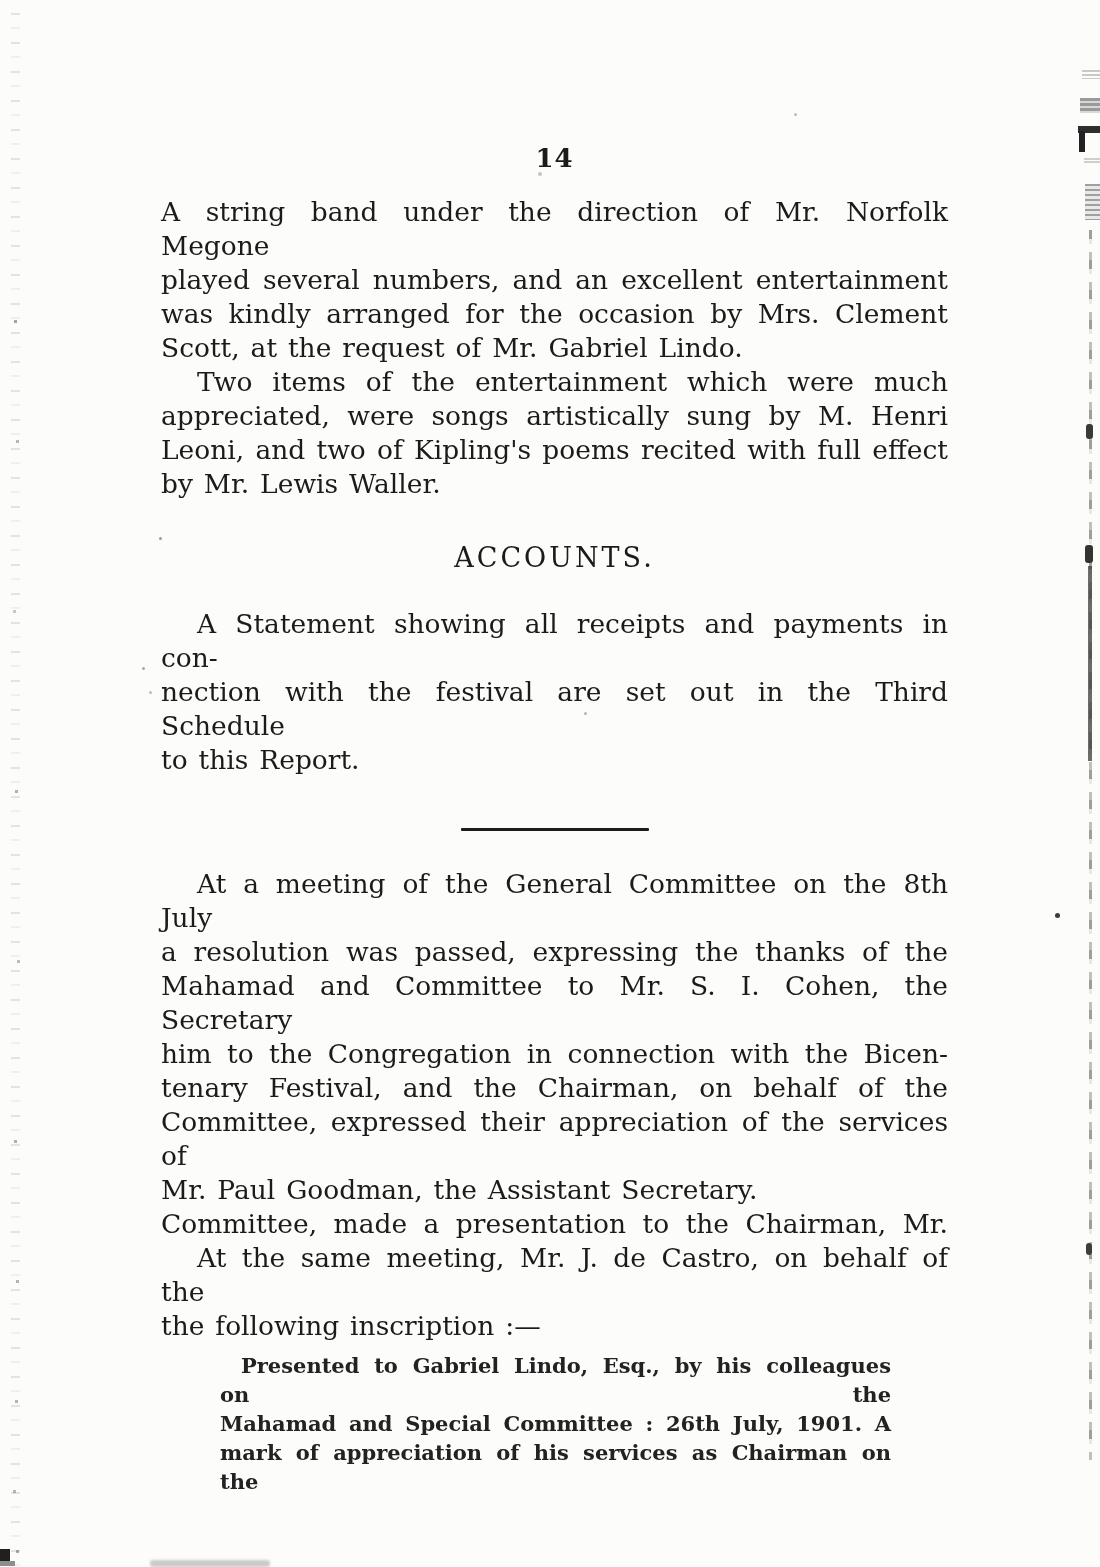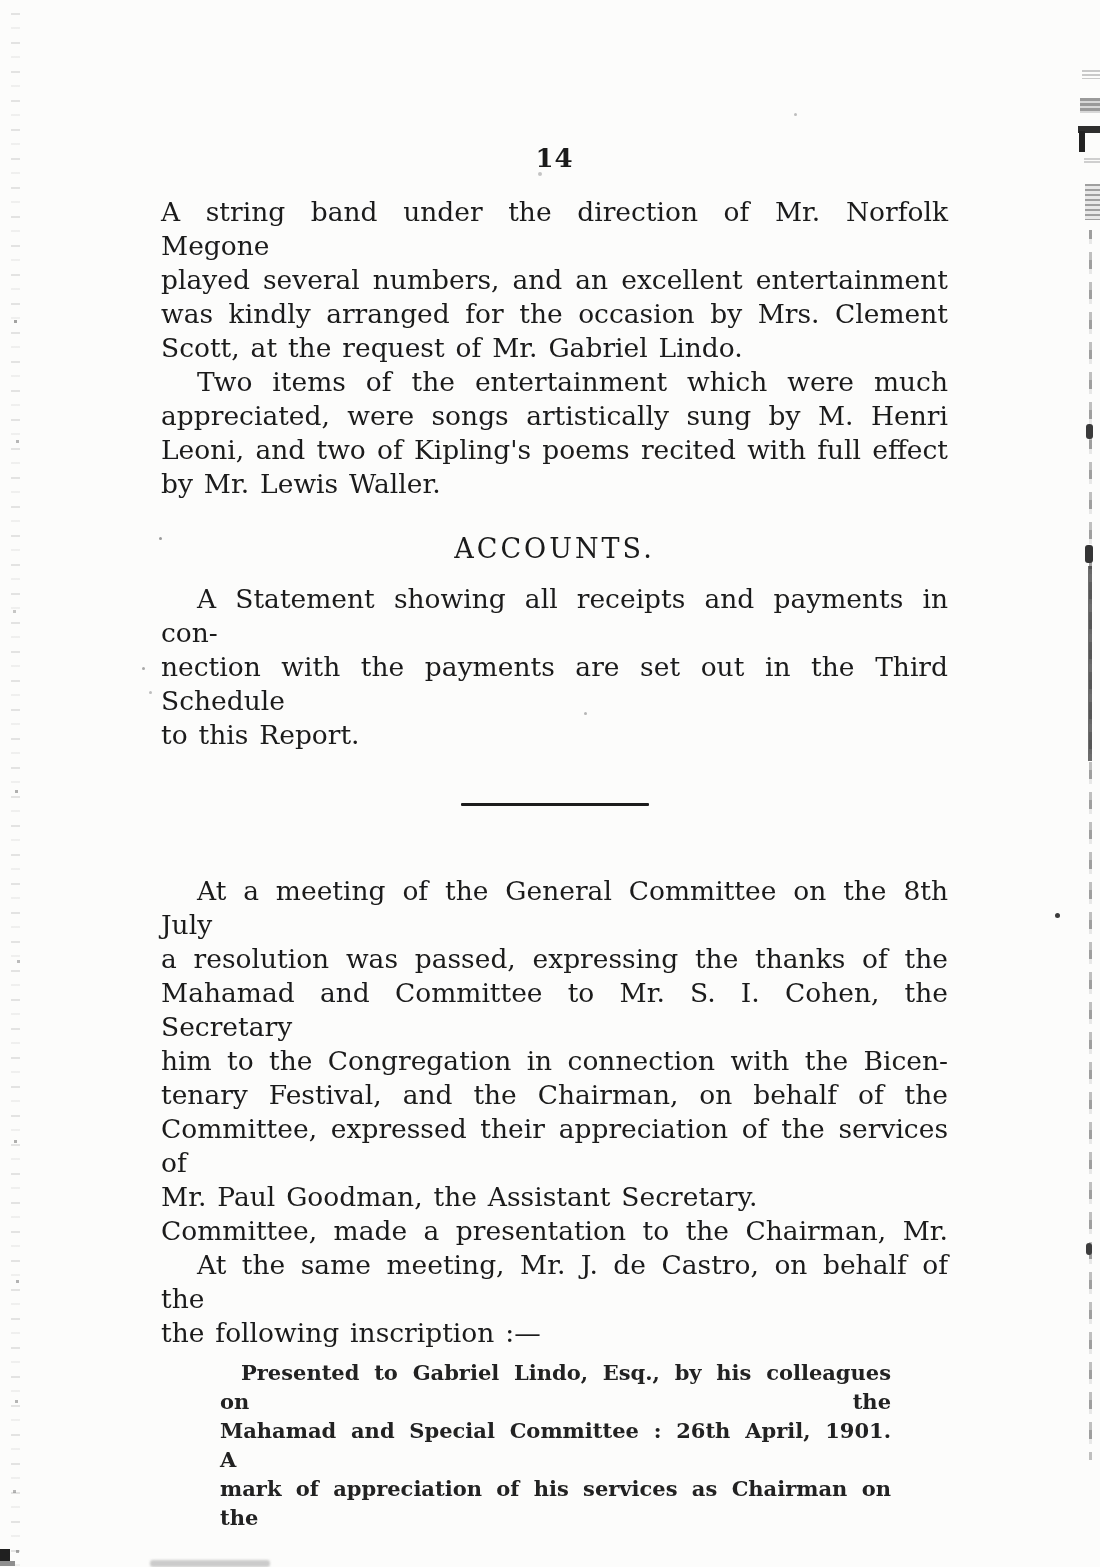--- a/index.html
+++ b/index.html
@@ -19,31 +19,31 @@
     text-align:center;
     font-size:26px;font-weight:700;letter-spacing:1px;
     line-height:34px;
   }
   .para{font-size:26.5px;line-height:34px;word-spacing:2.5px;}
   .para.p1{margin-top:20px;}
   .jl{text-align:justify;text-align-last:justify;}
   .ll{text-align:right;text-align-last:left;}
   .ind{text-indent:36px;}
   .heading{
-    margin-top:33px;
+    margin-top:42px;
     text-align:center;
     font-size:27px;line-height:30px;letter-spacing:3px;
     font-weight:500;
   }
-  .para.p3{margin-top:18px;}
+  .para.p3{margin-top:34px;}
   .rule{
     margin:51px auto 0 auto;
     width:188px;height:3px;background:#1c1c1c;border-radius:1px;
   }
-  .para.p4{margin-top:68px;}
+  .para.p4{margin-top:36px;}
   .inscription{
     margin-top:8px;
     padding-left:59px;padding-right:57px;
     font-size:21px;line-height:29px;font-weight:700;
     word-spacing:4px;color:#222;
   }
   .inscription .ind{text-indent:21px;}
 
   
   .artifact{position:absolute;pointer-events:none;}
@@ -113,21 +113,21 @@
       <div class="jl ind">Two items of the entertainment which were much</div>
       <div class="jl">appreciated, were songs artistically sung by M. Henri</div>
       <div class="jl">Leoni, and two of Kipling's poems recited with full effect</div>
       <div class="ll">by Mr. Lewis Waller.</div>
     </div>
 
     <div class="heading">ACCOUNTS.</div>
 
     <div class="para p3">
       <div class="jl ind">A Statement showing all receipts and payments in con-</div>
-      <div class="jl">nection with the payments are set out in the Third Schedule</div>
+      <div class="jl">nection with the festival are set out in the Third Schedule</div>
       <div class="ll">to this Report.</div>
     </div>
 
     <div class="rule"></div>
 
     <div class="para p4">
       <div class="jl ind">At a meeting of the General Committee on the 8th July</div>
       <div class="jl">a resolution was passed, expressing the thanks of the</div>
       <div class="jl">Mahamad and Committee to Mr. S. I. Cohen, the Secretary</div>
       <div class="jl">him to the Congregation in connection with the Bicen-</div>
@@ -137,21 +137,21 @@
     </div>
 
     <div class="para p5">
       <div class="jl">Committee, made a presentation to the Chairman, Mr.</div>
       <div class="jl ind">At the same meeting, Mr. J. de Castro, on behalf of the</div>
       <div class="ll">the following inscription :—</div>
     </div>
 
     <div class="inscription">
       <div class="jl ind">Presented to Gabriel Lindo, Esq., by his colleagues on the</div>
-      <div class="jl">Mahamad and Special Committee : 26th April, 1901. A</div>
+      <div class="jl">Mahamad and Special Committee : 26th July, 1901. A</div>
       <div class="jl">mark of appreciation of his services as Chairman on the</div>
 
     </div>
 
   </div>
 
   <div class="artifact left-noise"></div>
   <div class="artifact left-specks"></div>
   <div class="artifact re-stripe1"></div>
   <div class="artifact re-stripe2"></div>

